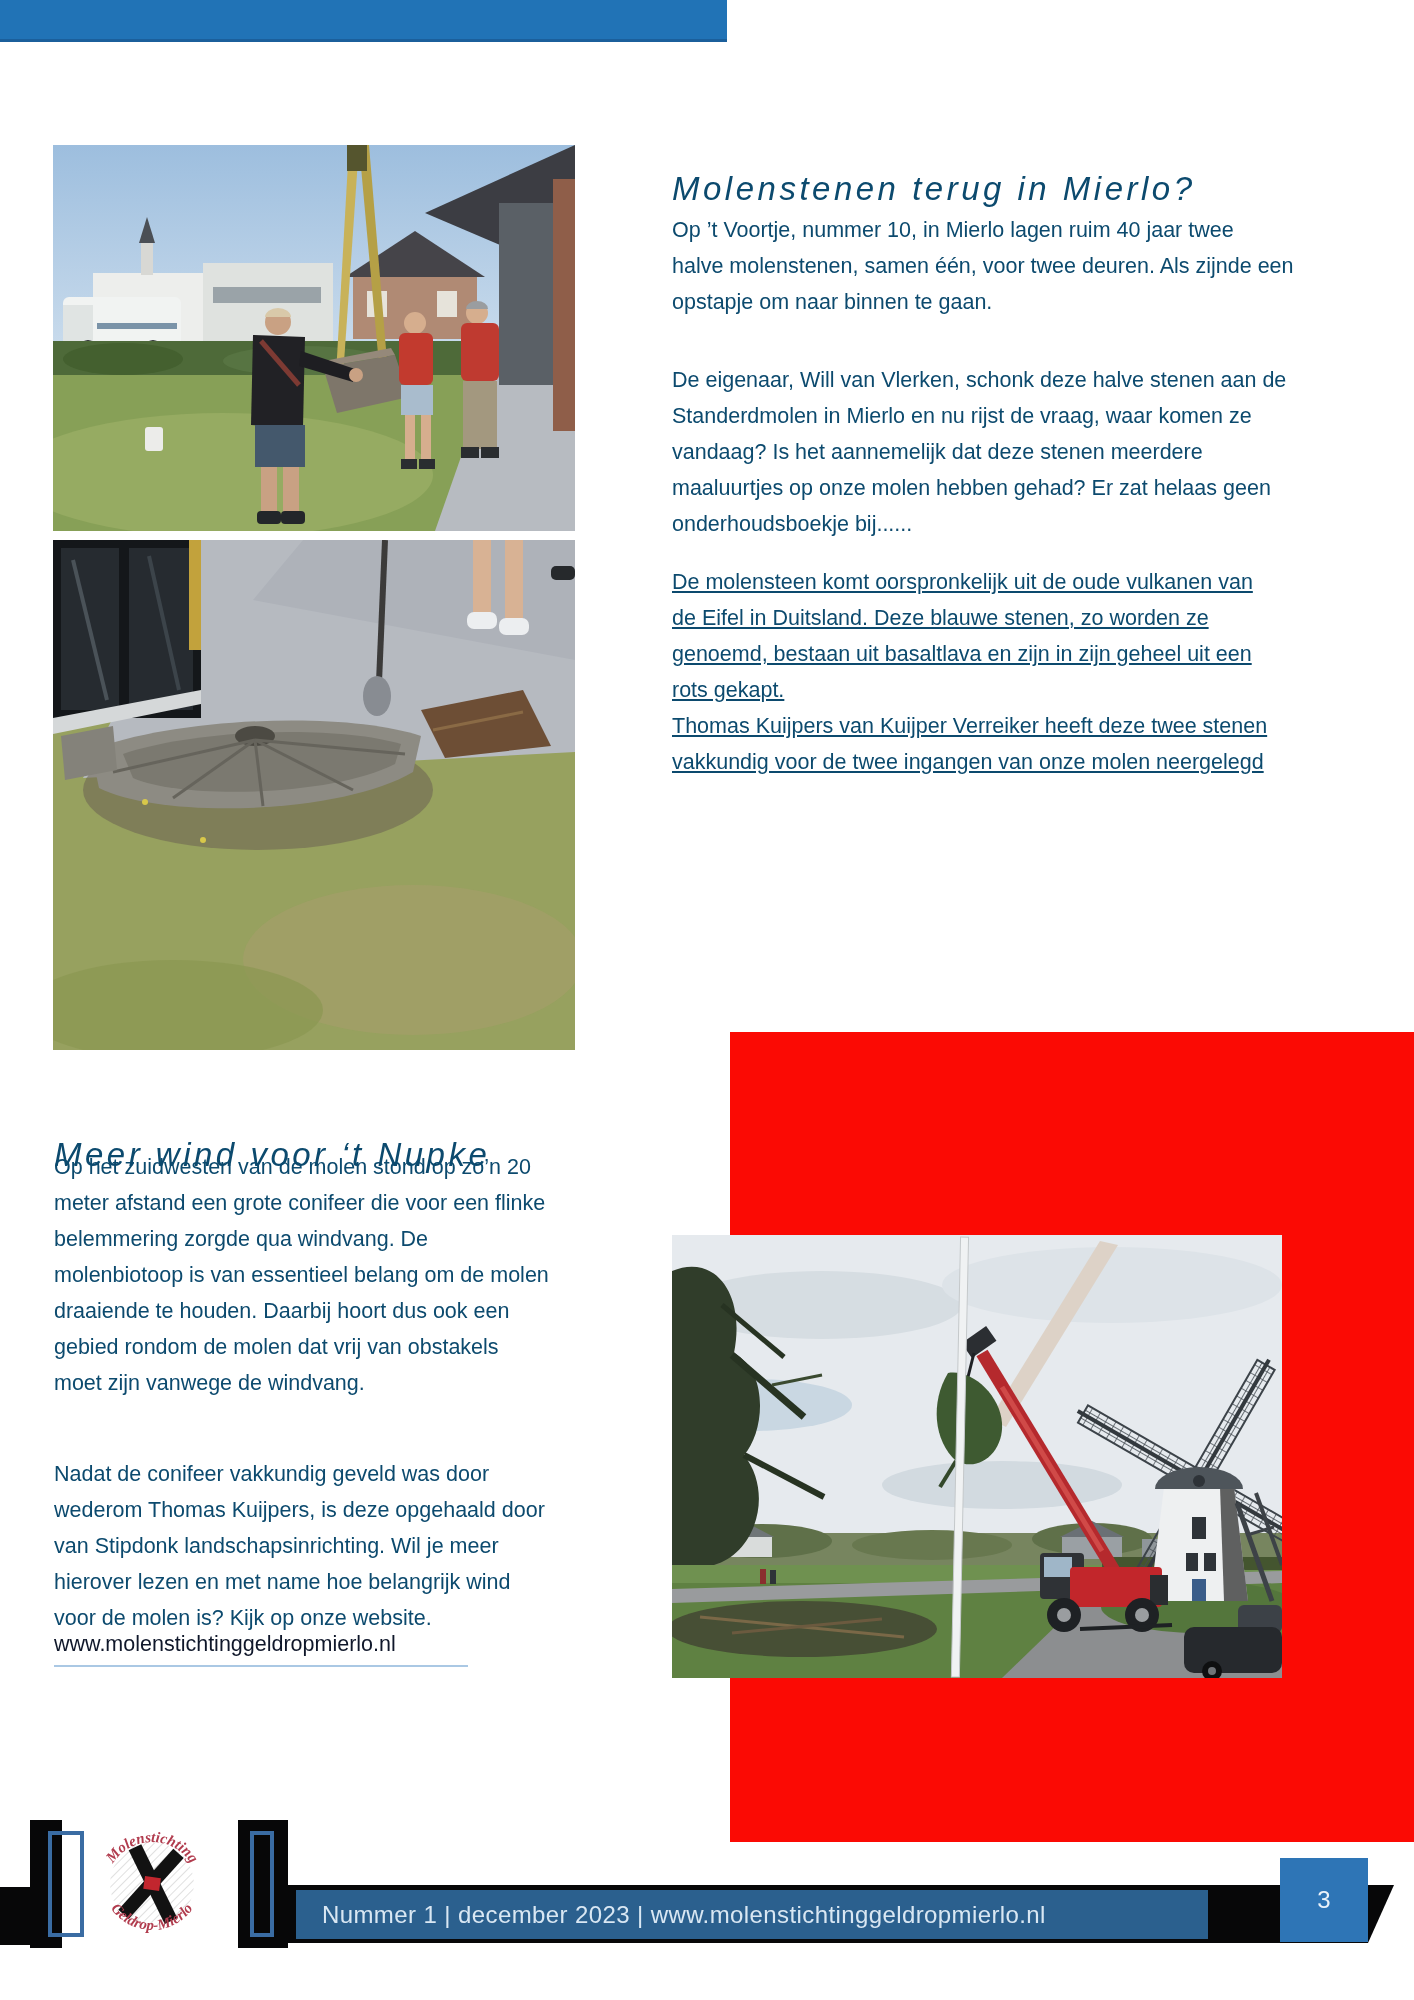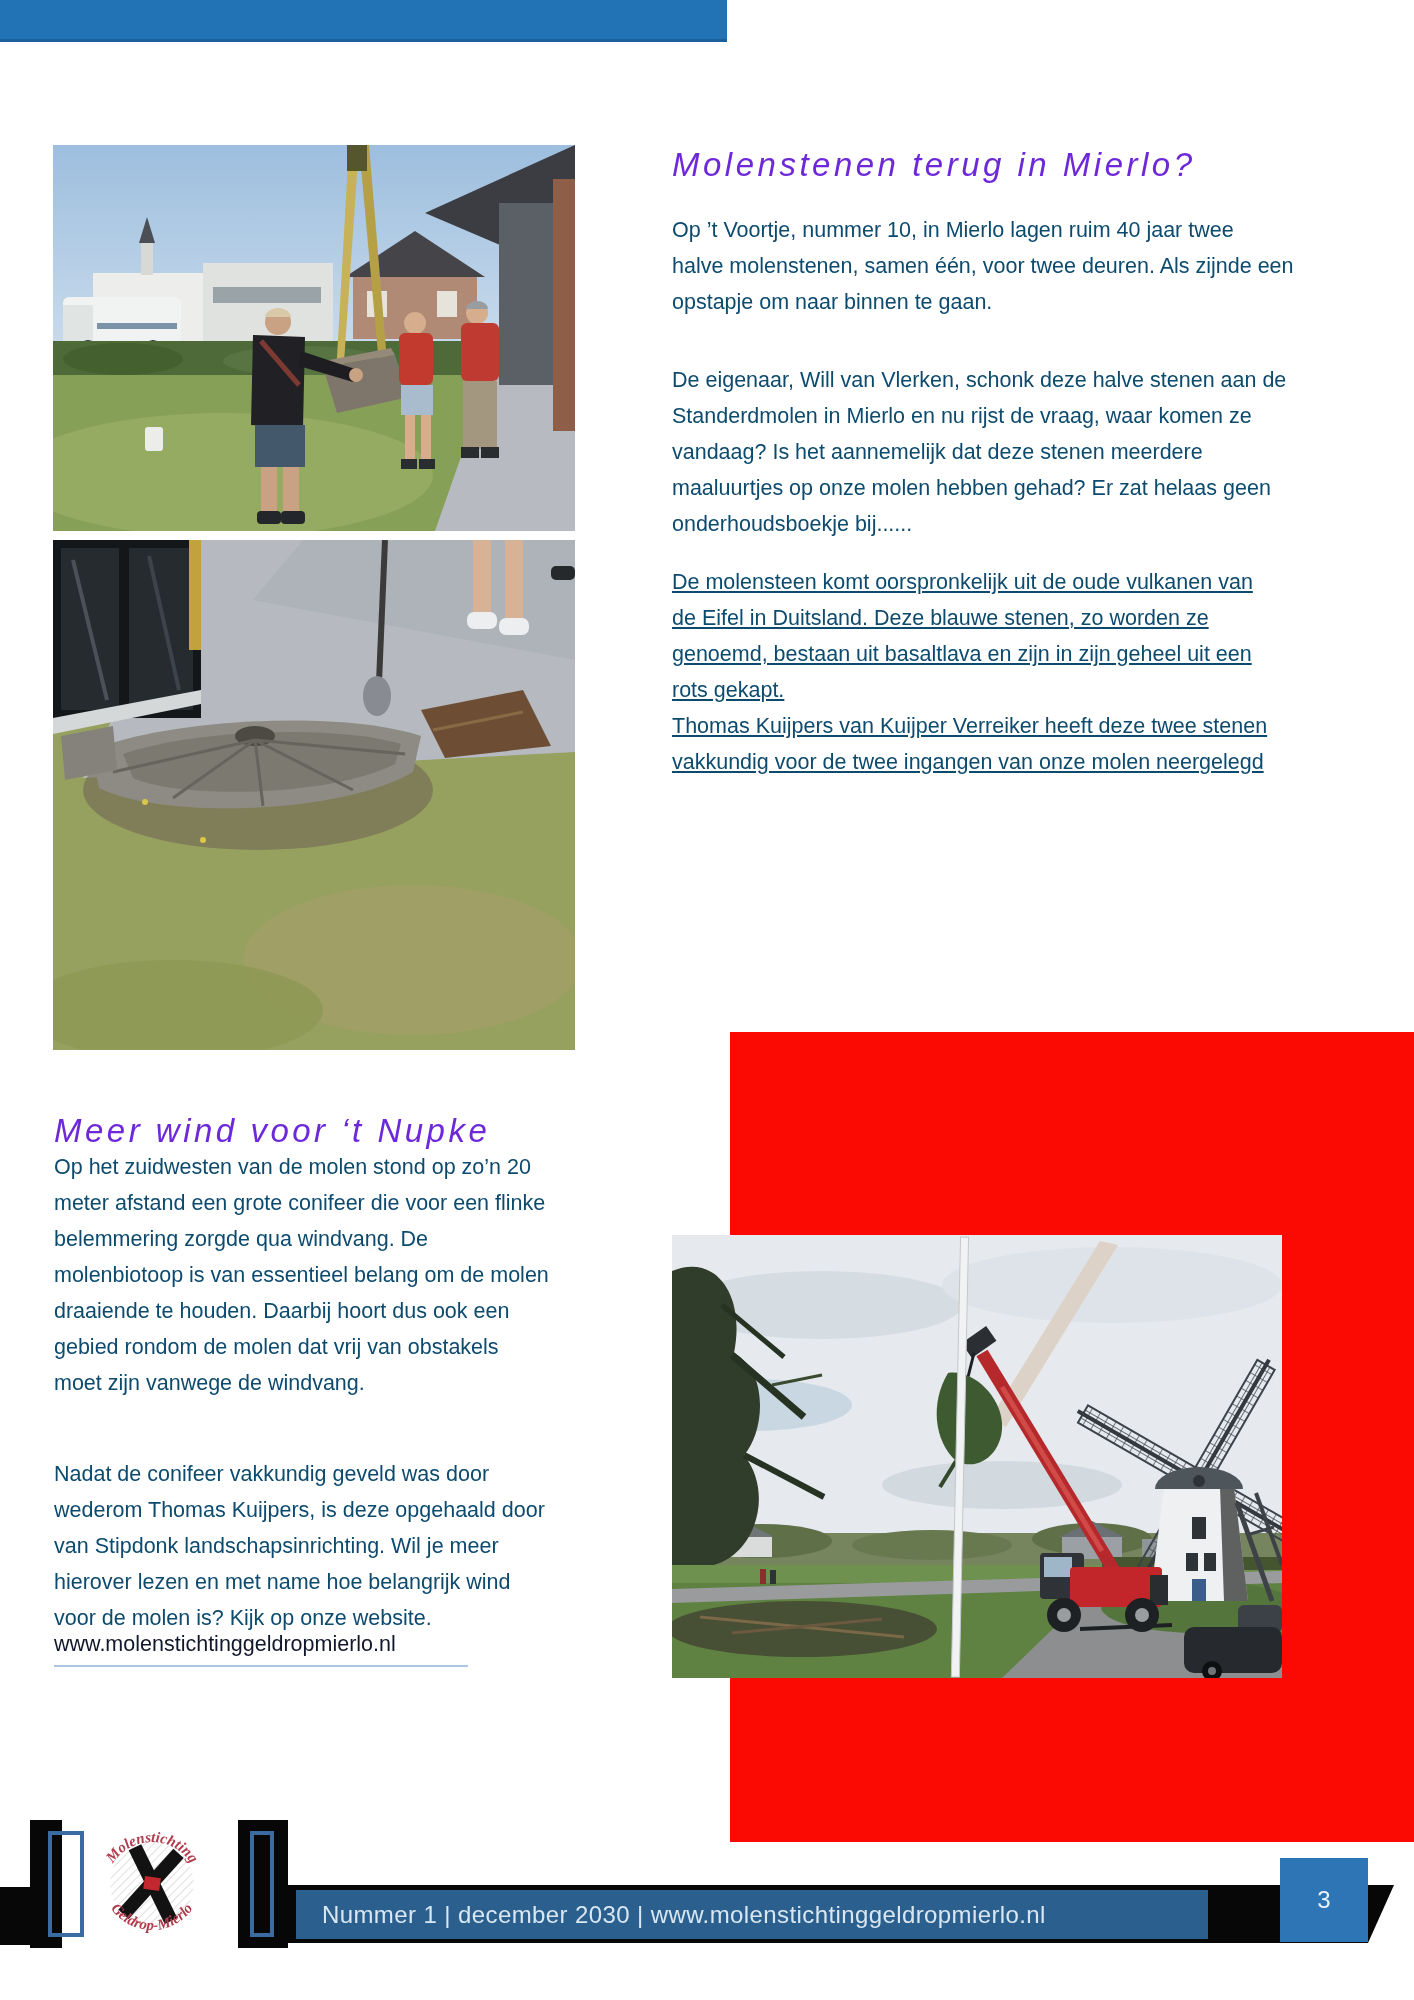--- a/index.html
+++ b/index.html
@@ -3,21 +3,21 @@
 <meta charset="utf-8">
 <title>Nieuwsbrief</title>
 <style>
   html,body{margin:0;padding:0;background:#ffffff;}
   .page{position:relative;width:1414px;height:2000px;background:#ffffff;overflow:hidden;
         font-family:"Liberation Sans",sans-serif;}
   .abs{position:absolute;}
   .topbar{left:0;top:0;width:727px;height:42px;background:#2173b6;box-shadow:inset 0 -3px 0 #1b5f9b;}
   .photo{overflow:hidden;background:#dfe3e7;}
   .photo svg{display:block;}
-  .h-title{font-style:italic;font-weight:400;color:#6d28d9;font-size:33px;letter-spacing:3.5px;white-space:nowrap;}
+  .h-title{font-style:italic;font-weight:400;color:#0c4a6e;font-size:33px;letter-spacing:3.5px;white-space:nowrap;margin-top:24px;}
   .body-p{font-size:21.5px;line-height:36px;color:#0c4a6e;white-space:pre-line;}
   .red-block{background:#fb0a04;}
   .weblink{font-size:21.5px;color:#0f172a;text-decoration:none;display:inline-block;}
   .link-rule{height:2px;background:#aac8e4;}
   .f-black{background:#070708;}
   .f-bluebox{border:4px solid #3a6ca3;background:transparent;}
   .f-band{background:#070708;-webkit-clip-path:polygon(0 0,100% 0,calc(100% - 26px) 100%,0 100%);
           clip-path:polygon(0 0,100% 0,calc(100% - 26px) 100%,0 100%);}
   .f-bluebar{background:#2b608e;display:flex;align-items:center;padding-left:26px;box-sizing:border-box;}
   .f-bluebar span{color:#d9e7f3;font-size:24px;letter-spacing:0.4px;white-space:nowrap;}
@@ -295,21 +295,21 @@
     </svg>
   </div>
 
   <div class="abs f-black" style="left:0;top:1887px;width:46px;height:58px;"></div>
   <div class="abs f-black" style="left:30px;top:1820px;width:32px;height:128px;"></div>
   <div class="abs f-bluebox" style="left:48px;top:1831px;width:28px;height:98px;"></div>
   <div class="abs f-black" style="left:238px;top:1820px;width:50px;height:128px;"></div>
   <div class="abs f-bluebox" style="left:250px;top:1831px;width:16px;height:98px;"></div>
   <div class="abs f-band" style="left:286px;top:1885px;width:1108px;height:58px;"></div>
   <div class="abs f-bluebar" style="left:296px;top:1890px;width:912px;height:49px;">
-    <span>Nummer 1 | december 2030 | www.molenstichtinggeldropmierlo.nl</span>
+    <span>Nummer 1 | december 2023 | www.molenstichtinggeldropmierlo.nl</span>
   </div>
   <div class="abs f-pagesq" style="left:1280px;top:1858px;width:88px;height:84px;">
     <span>3</span>
   </div>
 
   <div class="abs" style="left:90px;top:1822px;width:124px;height:124px;">
     <svg width="124" height="124" viewBox="0 0 124 124">
       <defs>
         <pattern id="hatch" width="6" height="6" patternUnits="userSpaceOnUse" patternTransform="rotate(45)">
           <rect width="6" height="6" fill="#ffffff"></rect>

